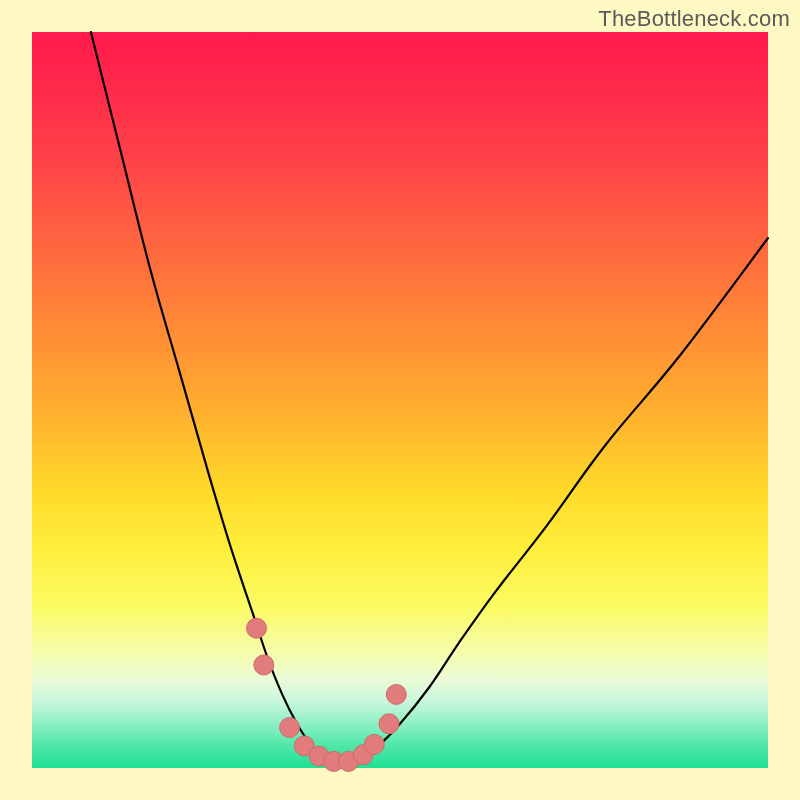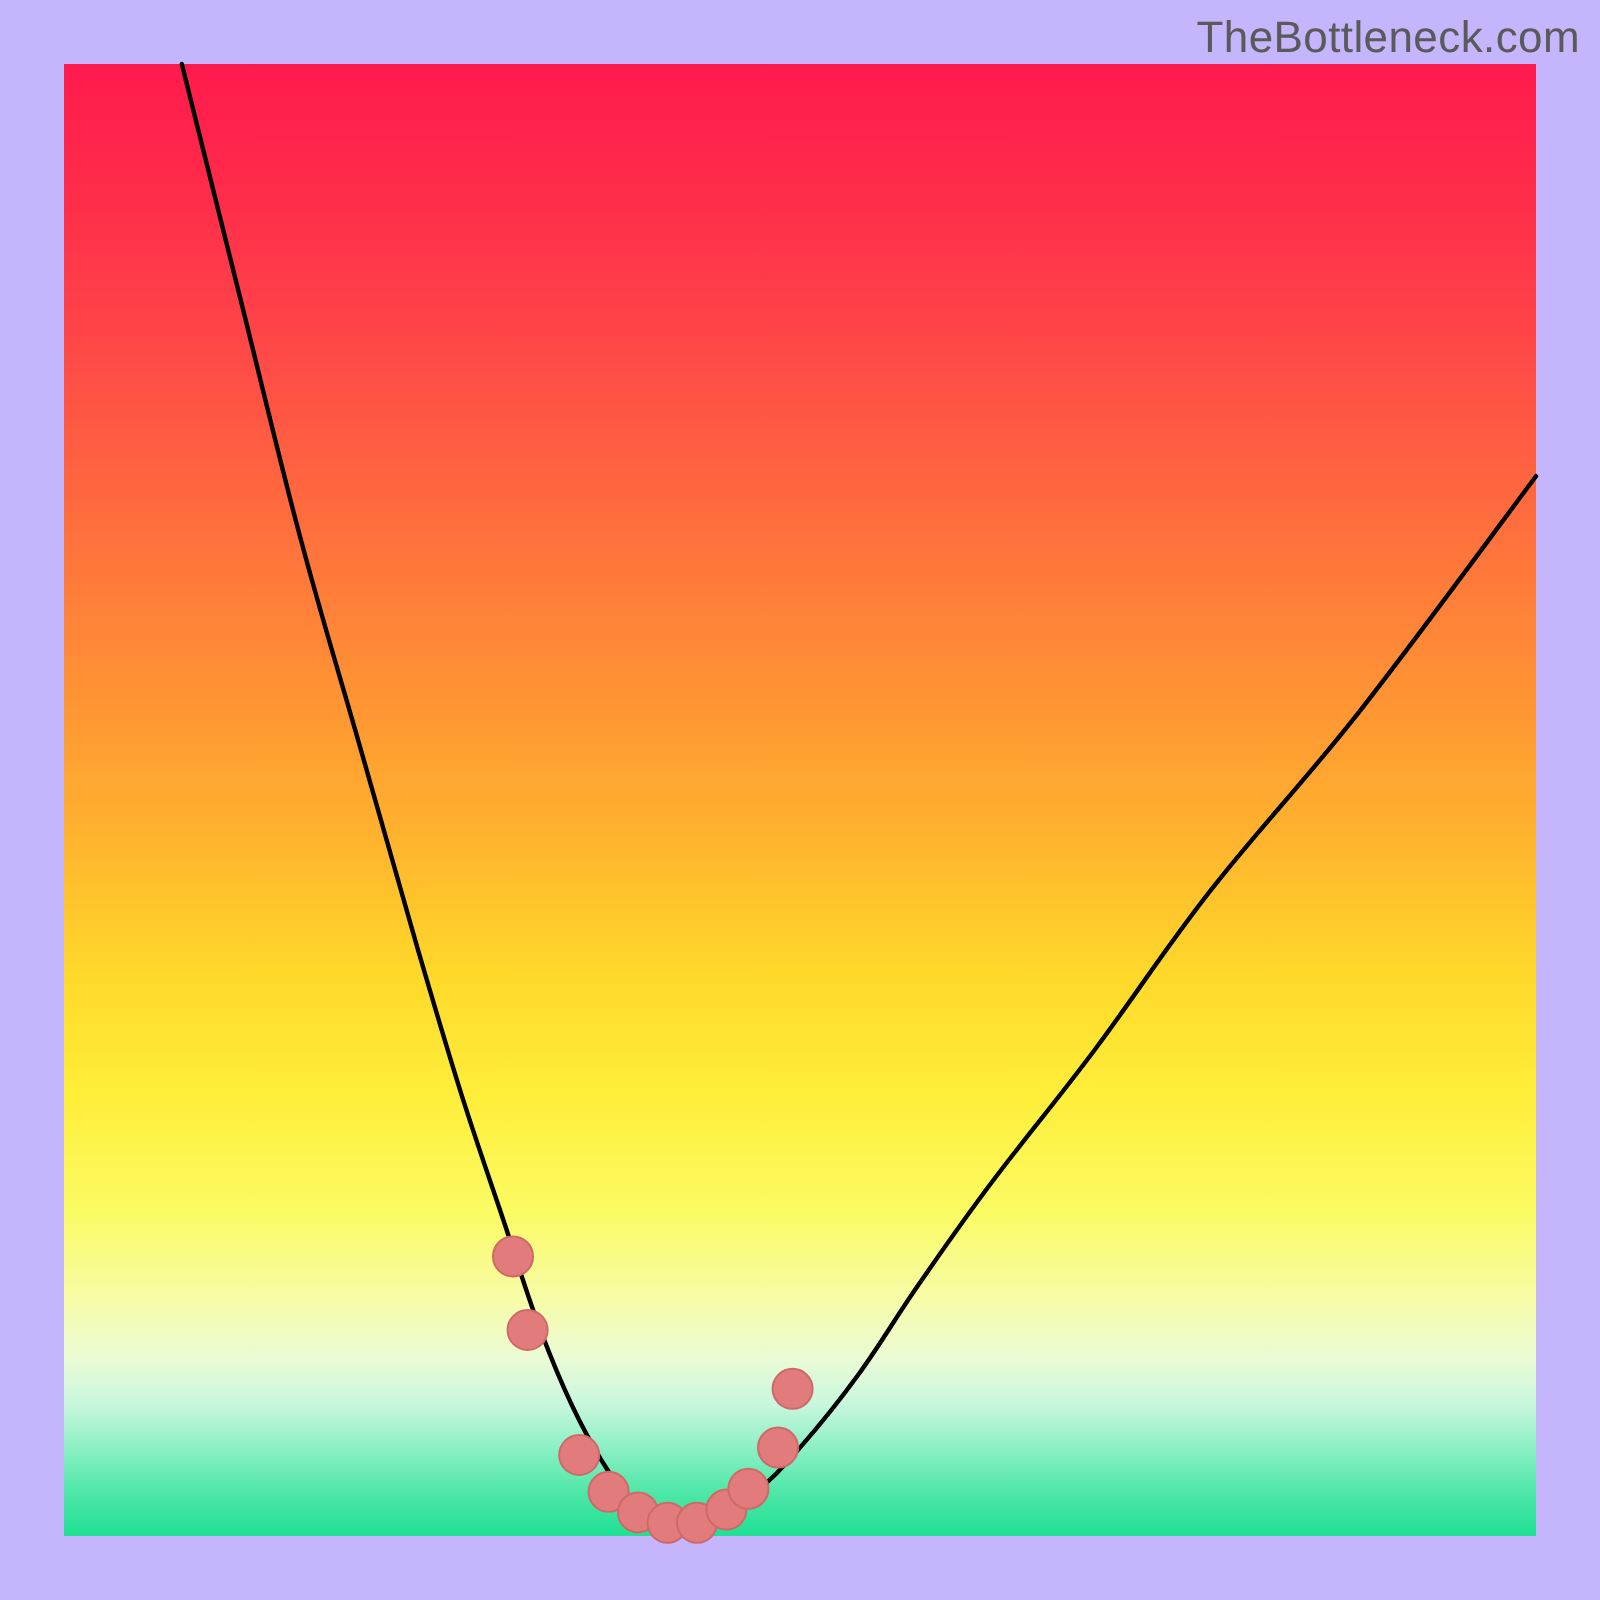--- a/index.html
+++ b/index.html
@@ -10,21 +10,21 @@
     background: #000;
     overflow: hidden;
     font-family: -apple-system, BlinkMacSystemFont, "Segoe UI", Arial, sans-serif;
   }
   .frame {
     position: absolute;
     left: 0;
     top: 0;
     width: 800px;
     height: 800px;
-    background: #c4b5fd;
+    background: #fef9c3;
   }
   .plot-area {
     position: absolute;
     left: 32px;
     top: 32px;
     width: 736px;
     height: 736px;
     background: linear-gradient(
       to bottom,
       #ff1a4d 0%,

